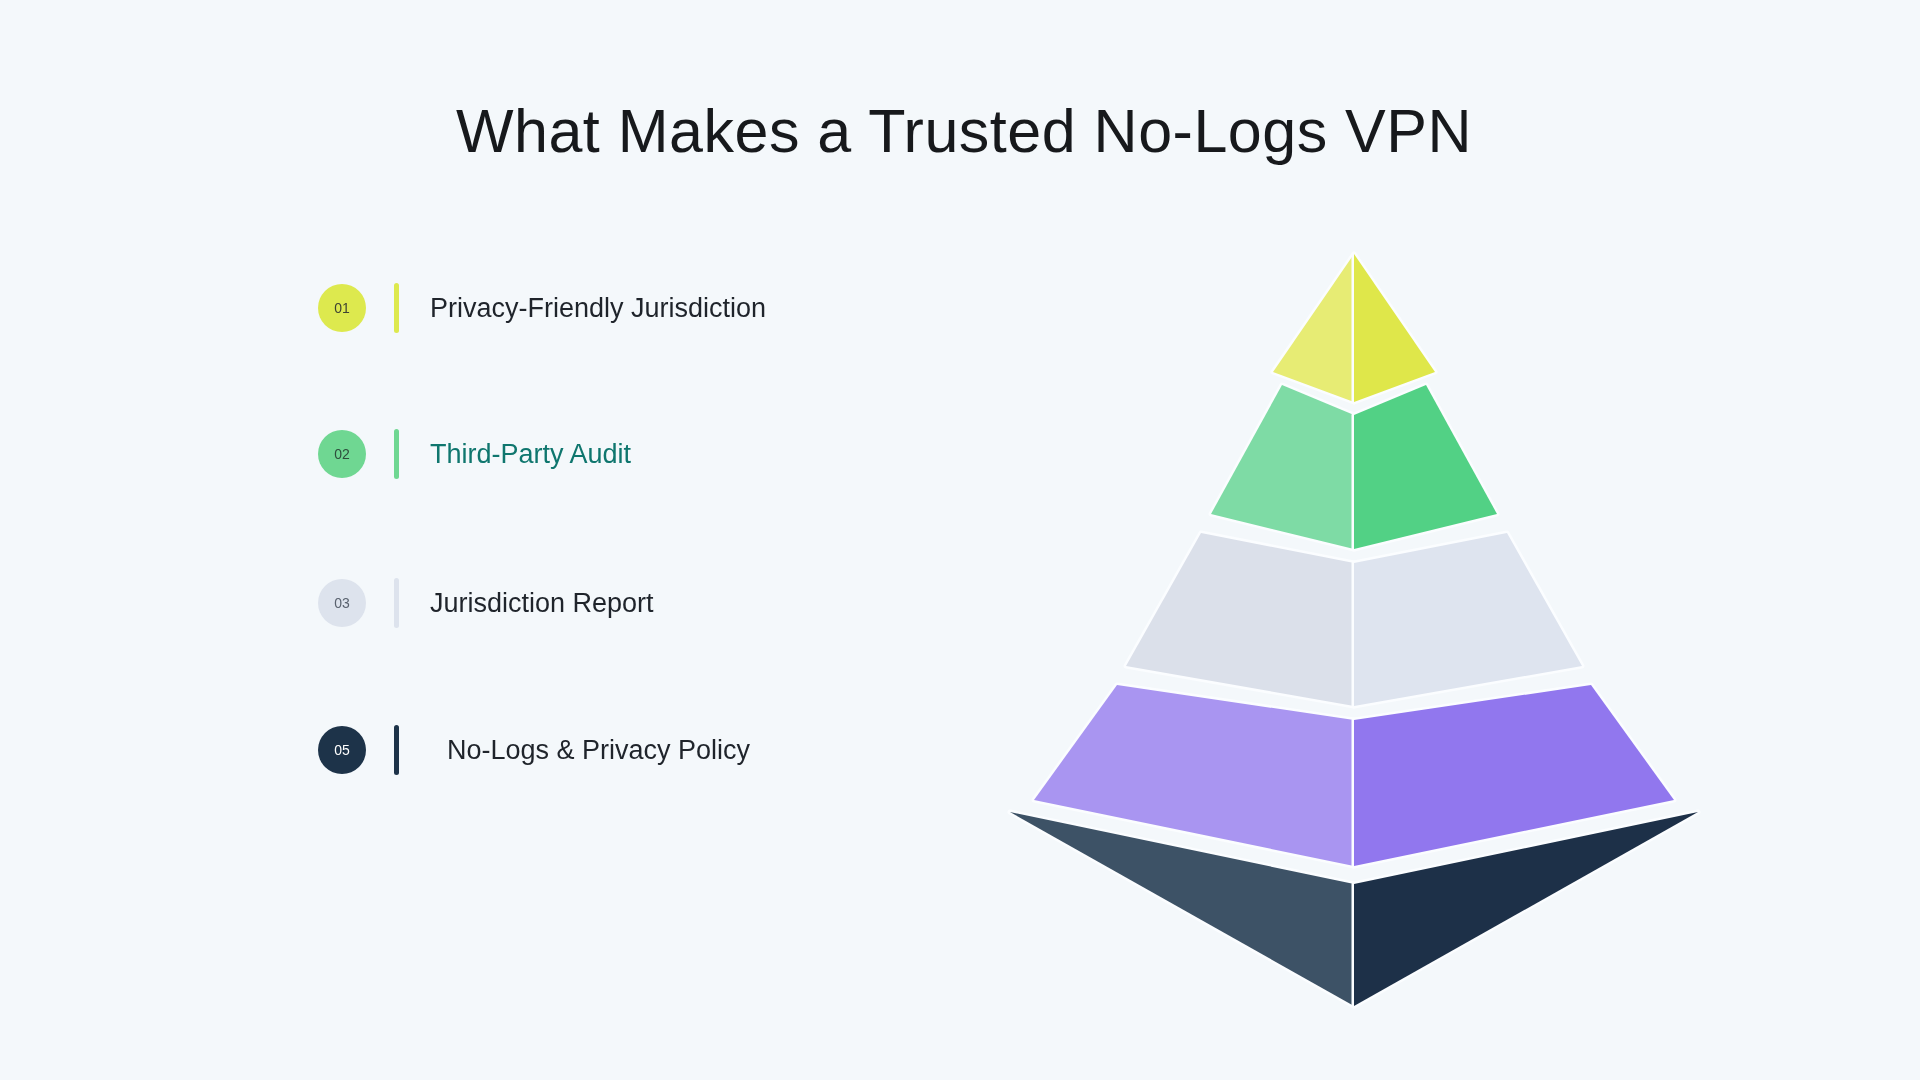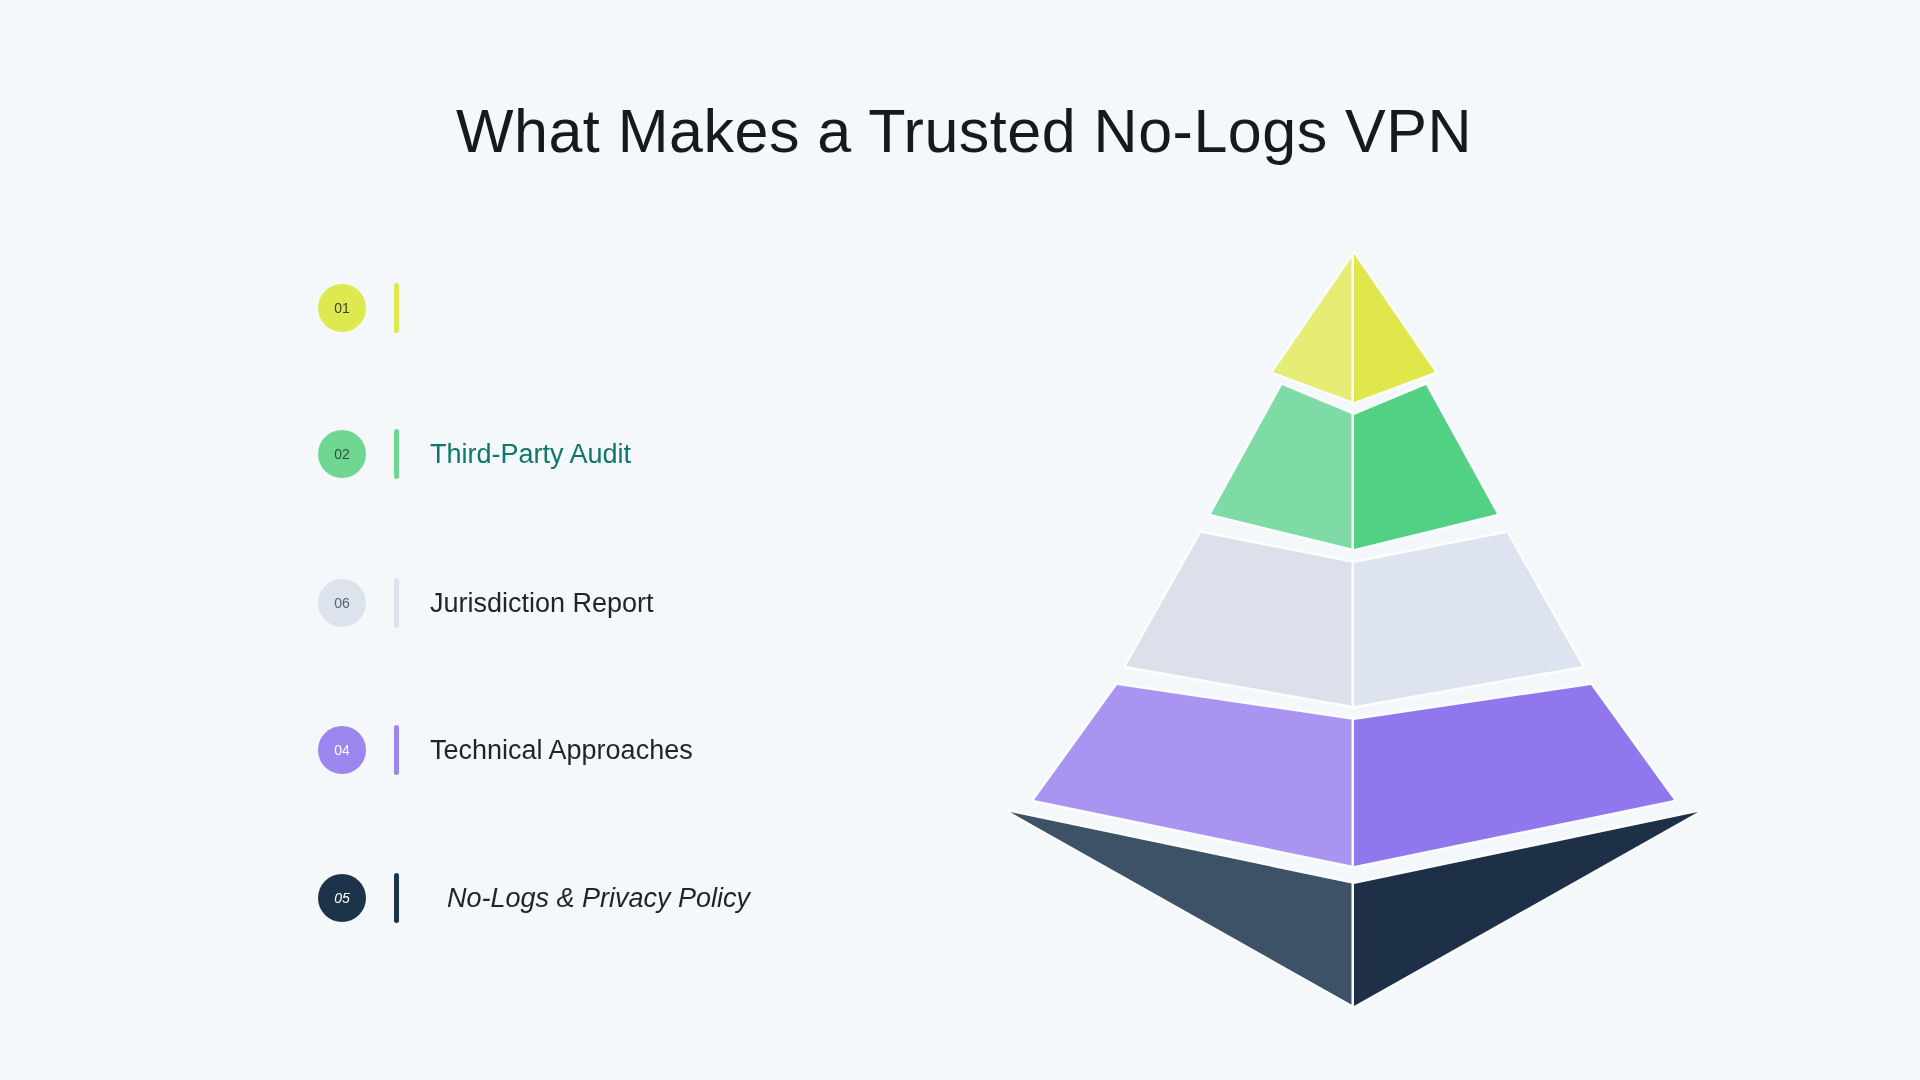--- a/index.html
+++ b/index.html
@@ -78,39 +78,35 @@
 </head>
 <body>
 
 <div class="page" style="background-color: rgb(244, 248, 251);">
 
   <h1 class="title" style="color: rgb(23, 25, 28);">What Makes a Trusted No-Logs VPN</h1>
 
   <div class="list-row">
     <div class="num-badge" style="background-color: rgb(221, 233, 78); color: rgb(62, 66, 50);">01</div>
     <div class="accent-bar" style="background-color: rgb(221, 233, 78);"></div>
+    <div class="item-label" style="color: rgb(31, 36, 43);">Privacy-Friendly Jurisdiction</div>
   </div>
 
   <div class="list-row">
     <div class="num-badge" style="background-color: rgb(111, 215, 146); color: rgb(46, 77, 60);">02</div>
     <div class="accent-bar" style="background-color: rgb(111, 215, 146);"></div>
     <div class="item-label" style="color: #0f766e;">Third-Party Audit</div>
   </div>
 
   <div class="list-row">
-    <div class="num-badge" style="background-color: rgb(221, 227, 237); color: rgb(89, 97, 110);">06</div>
+    <div class="num-badge" style="background-color: rgb(221, 227, 237); color: rgb(89, 97, 110);">03</div>
     <div class="accent-bar" style="background-color: rgb(221, 227, 237);"></div>
     <div class="item-label" style="color: rgb(31, 36, 43);">Jurisdiction Report</div>
   </div>
 
-  <div class="list-row">
-    <div class="num-badge" style="background-color: rgb(155, 135, 239); color: rgb(255, 255, 255);">04</div>
-    <div class="accent-bar" style="background-color: rgb(155, 135, 239);"></div>
-    <div class="item-label" style="color: rgb(31, 36, 43);">Technical Approaches</div>
-  </div>
 
   <div class="list-row">
     <div class="num-badge" style="background-color: rgb(29, 51, 73); color: rgb(255, 255, 255);">05</div>
     <div class="accent-bar" style="background-color: rgb(29, 51, 73);"></div>
     <div class="item-label" style="color: rgb(31, 36, 43); margin-left: 48px;">No-Logs &amp; Privacy Policy</div>
   </div>
 
   <svg class="pyramid-svg" viewBox="0 0 1920 1080">
 
     <polygon points="1354,254 1273,372 1354,402" style="fill: rgb(231, 236, 116); stroke: rgb(251, 253, 255);"></polygon>

